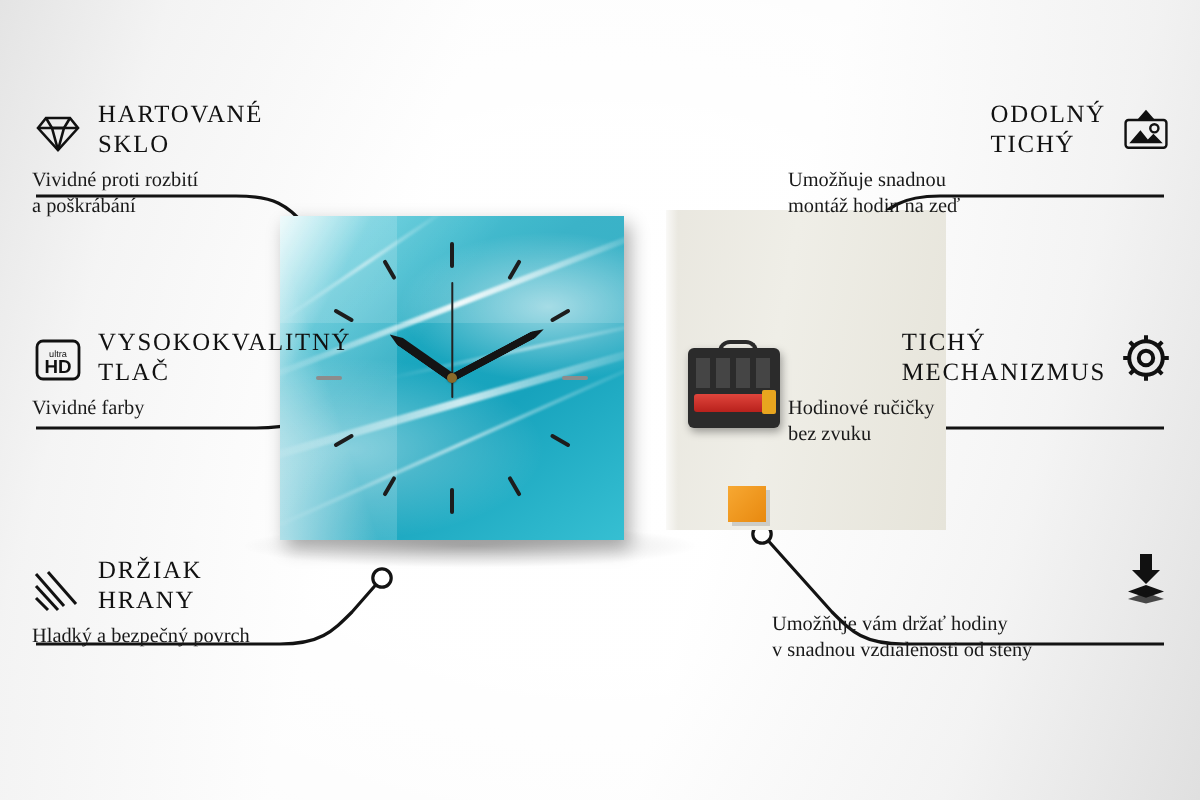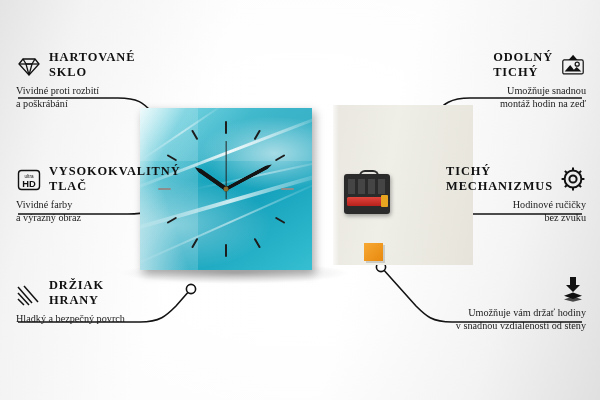--- a/index.html
+++ b/index.html
@@ -17,26 +17,26 @@
     opacity:.85;}
   .svg-layer{position:absolute;inset:0;width:600px;height:400px;}
 
   
   .feat{position:absolute;width:190px;}
   .feat .head{display:flex;align-items:center;gap:7px;}
   .feat.right .head{flex-direction:row-reverse;}
   .feat .titles{display:flex;flex-direction:column;}
   .feat .t1,.feat .t2{
     font-family:"Liberation Serif",serif;
-    font-weight:700;font-size:12.4px;letter-spacing:.9px;
+    font-weight:400;font-size:12.4px;letter-spacing:.9px;
     color:#111;line-height:15px;white-space:nowrap;}
   .feat.right .titles{align-items:flex-start;}
   .feat .sub{margin-top:5px;font-size:10.2px;line-height:12.5px;color:#1a1a1a;
     font-family:"Liberation Serif",serif;}
-  .feat.right .sub{text-align:right;}
+  .feat.right .sub{}
   .ico{width:26px;height:26px;flex:0 0 26px;display:flex;align-items:flex-end;justify-content:center;}
   .ico svg{display:block;}
 
   .f-glass{left:16px;top:50px;}
   .f-print{left:16px;top:164px;}
   .f-edge {left:16px;top:278px;}
   .f-hold {left:394px;top:50px;width:192px;}
   .f-mech {left:394px;top:164px;width:192px;}
   .f-foam {left:386px;top:276px;width:200px;}
 
@@ -236,21 +236,20 @@
           <text x="13" y="18.6" font-family="Liberation Sans, sans-serif" font-size="9.4" font-weight="bold" text-anchor="middle" fill="#111">HD</text>
         </svg>
       </span>
       <div class="titles">
         <div class="t1">VYSOKOKVALITNÝ</div>
         <div class="t2">TLAČ</div>
       </div>
     </div>
     <div class="sub">
       <div>Vividné farby</div>
-      <div>a výrazný obraz</div>
     </div>
   </div>
 
   <div class="feat f-edge">
     <div class="head">
       <span class="ico">
         <svg width="26" height="22" viewBox="0 0 26 22">
             <g stroke="#111" stroke-width="1.5" fill="none">
           <path d="M2 3 L16 19"></path>
               <path d="M2 9 L13 21"></path>

